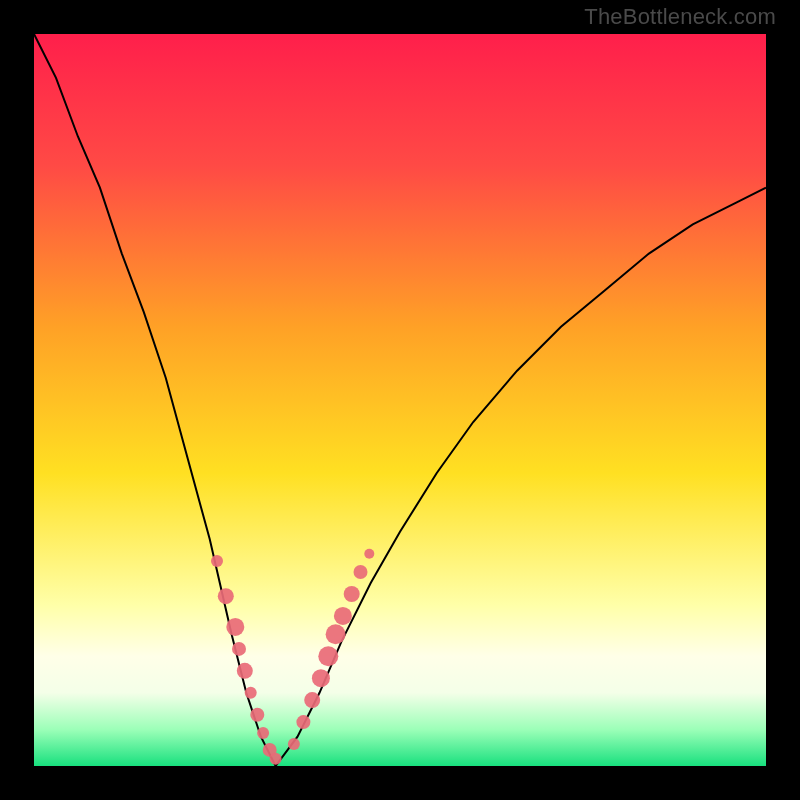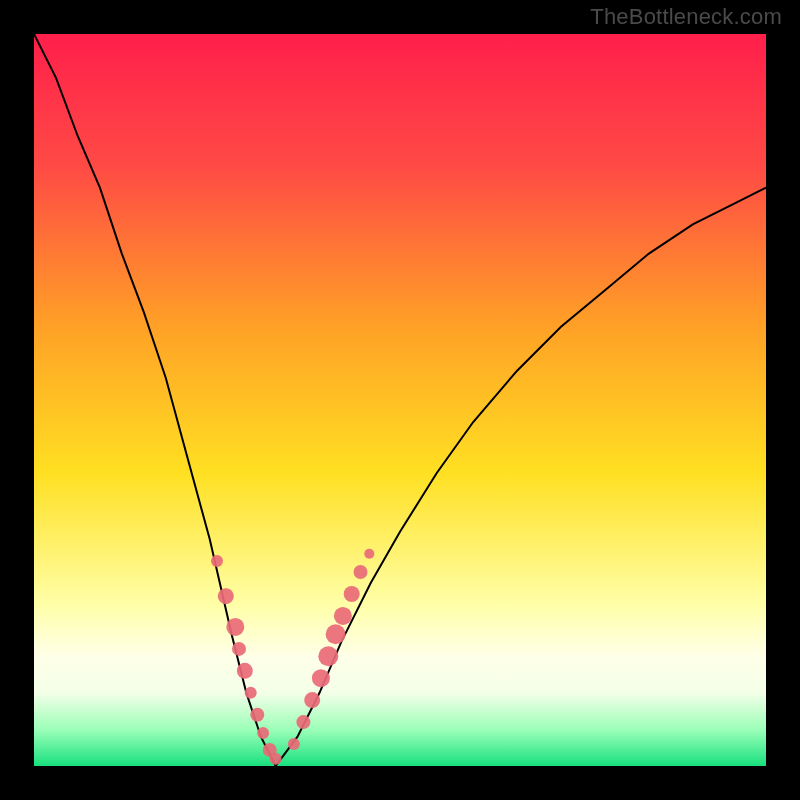--- a/index.html
+++ b/index.html
@@ -1,18 +1,18 @@
 <!DOCTYPE html>
 <html><head>
 <meta charset="utf-8">
 <style>
   html,body{margin:0;padding:0;width:800px;height:800px;overflow:hidden;background:#000;font-family:Arial,Helvetica,sans-serif}
   .frame{position:relative;width:800px;height:800px;background:#000}
   .plot{position:absolute;left:34px;top:34px;width:732px;height:732px}
-  .watermark{position:absolute;top:4px;right:18px;color:#4a4a4a;font-size:22px;font-weight:400;letter-spacing:.2px}
+  .watermark{position:absolute;top:4px;right:24px;color:#4a4a4a;font-size:22px;font-weight:400;letter-spacing:.2px}
   svg{display:block}
 </style>
 </head>
 <body>
 
 <div class="frame">
   <div class="watermark">TheBottleneck.com</div>
   <div class="plot">
     <svg id="svg" width="732" height="732" viewBox="0 0 732 732">
         <defs>

